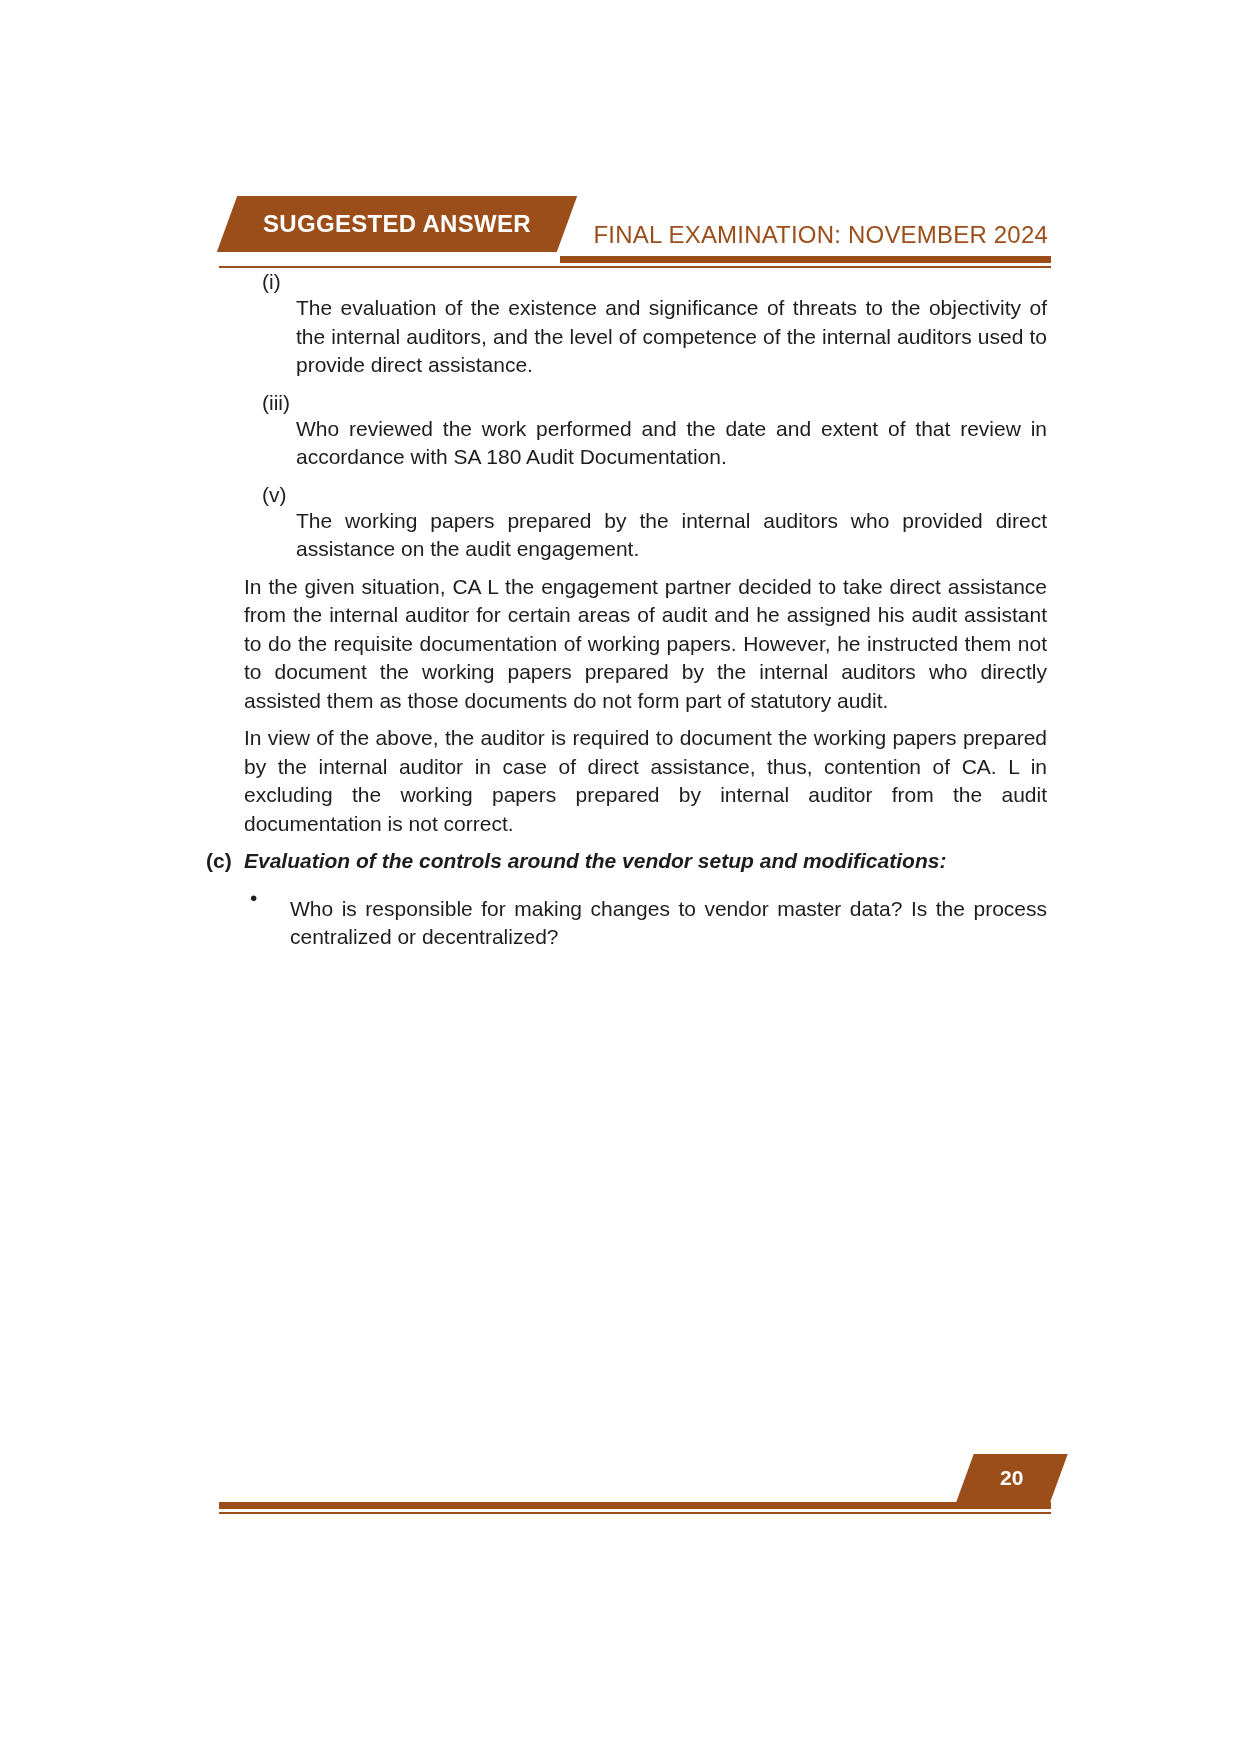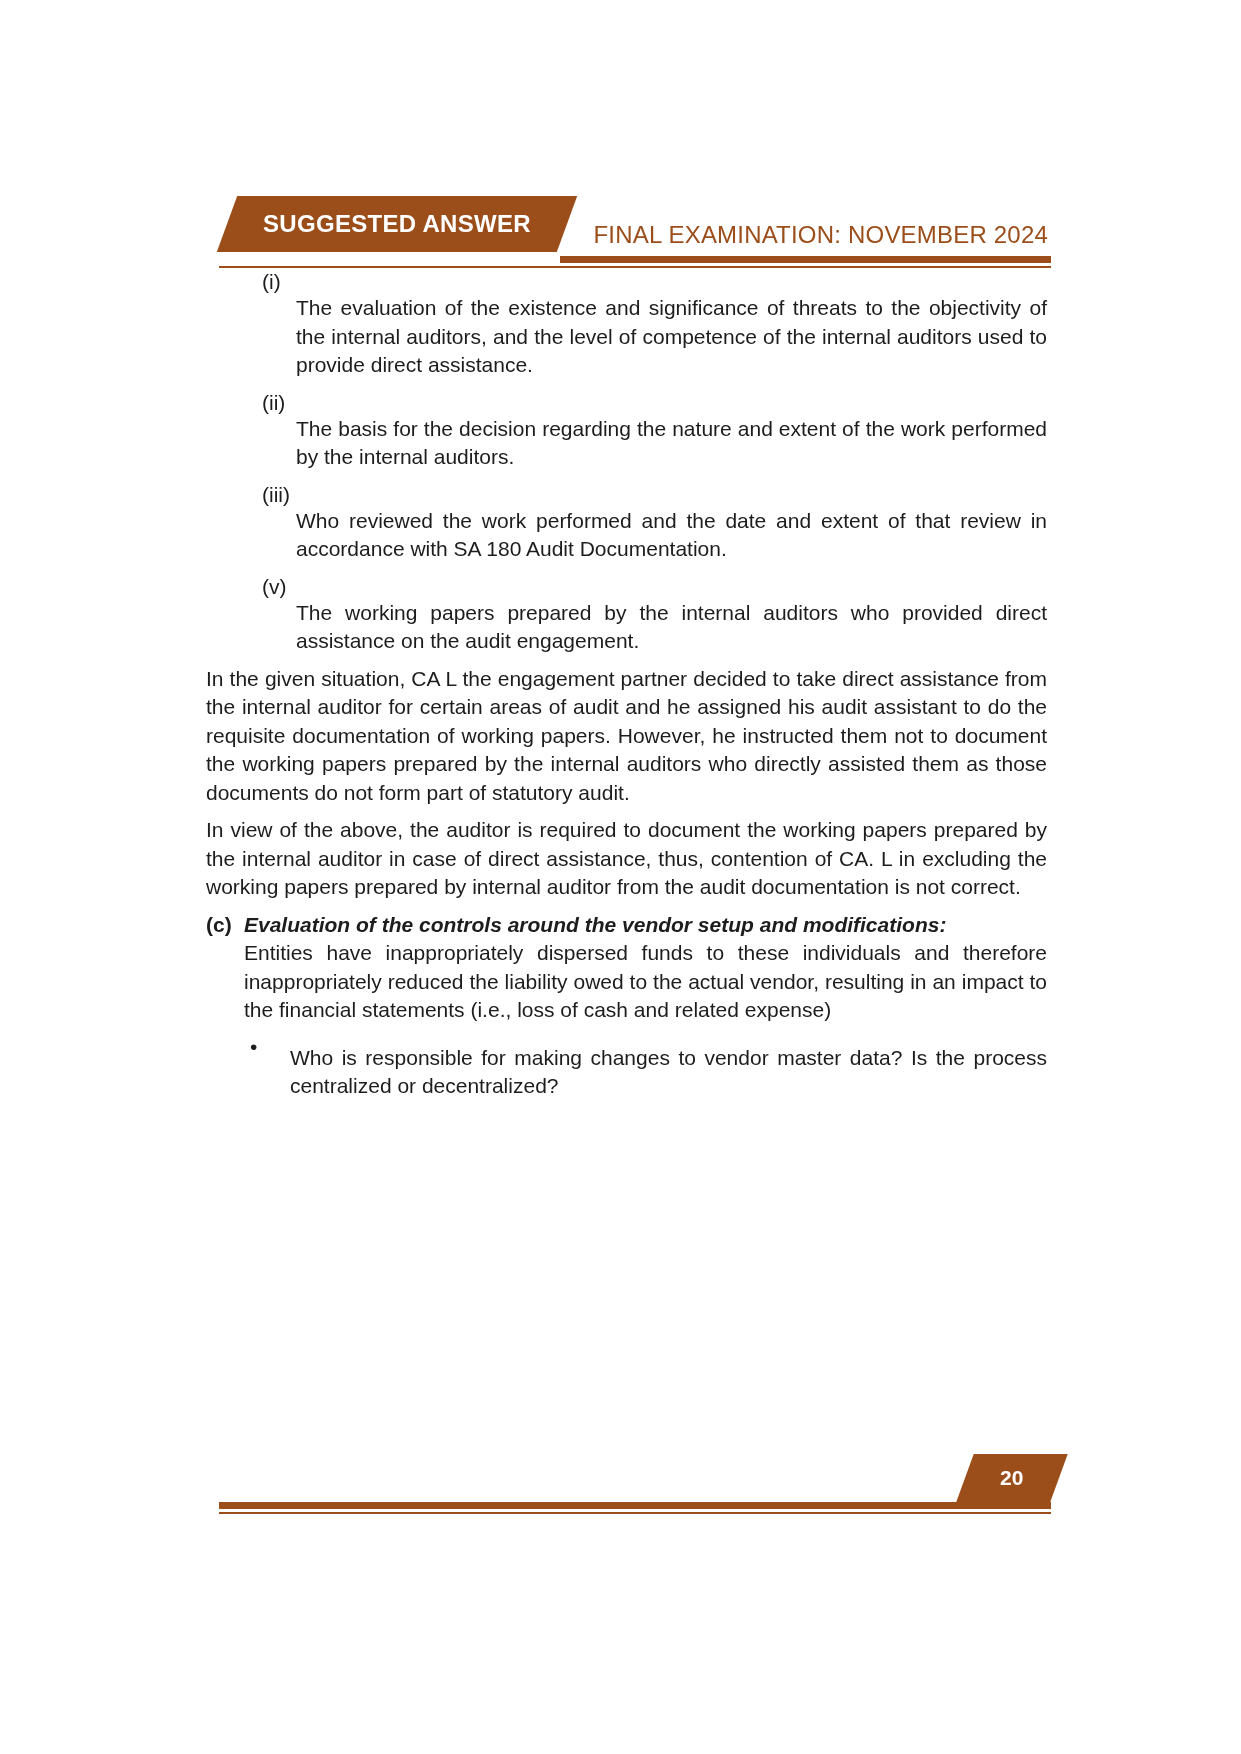--- a/index.html
+++ b/index.html
@@ -27,21 +27,21 @@
   .rule-top-thin{ position:absolute; left:219px; top:266px; width:832px; height:2px; background:var(--accent); }
 
   
   .content {
     position:absolute; left:206px; top:268px; width:841px;
     font-size:21px; line-height:28.5px;
   }
   .point { display:flex; margin-left:56px; margin-bottom:9px; }
   .point-label { width:34px; flex:none; }
   .point-text  { flex:1; text-align:justify;margin-top:26px; }
-  .para { margin-bottom:9px; text-align:justify; }
+  .para { margin-left:38px; margin-bottom:9px; text-align:justify; }
   .section-c { display:flex; margin-top:3px; }
   .c-label { width:38px; flex:none; font-weight:bold; }
   .c-body  { flex:1; }
   .c-heading { font-weight:bold;font-style:italic; }
   .c-para { text-align:justify; margin-bottom:6px; }
   .bullet-row { display:flex; margin-left:6px; margin-top:8px; }
   .bullet-marker { width:40px; flex:none; }
   .bullet-text { flex:1; text-align:justify;margin-top:11px; }
 
   
@@ -66,40 +66,35 @@
   <div class="rule-title"></div>
   <div class="rule-top-thin"></div>
 
   <div class="content">
 
     <div class="point">
       <div class="point-label">(i)</div>
       <div class="point-text">The evaluation of the existence and significance of threats to the objectivity of the internal auditors, and the level of competence of the internal auditors used to provide direct assistance.</div>
     </div>
     <div class="point">
-      <div class="point-label">(ii)</div>
-      <div class="point-text">The basis for the decision regarding the nature and extent of the work performed by the internal auditors.</div>
-    </div>
-    <div class="point">
       <div class="point-label">(iii)</div>
       <div class="point-text">Who reviewed the work performed and the date and extent of that review in accordance with SA 180 Audit Documentation.</div>
     </div>
     <div class="point">
       <div class="point-label">(v)</div>
       <div class="point-text">The working papers prepared by the internal auditors who provided direct assistance on the audit engagement.</div>
     </div>
 
     <div class="para">In the given situation, CA L the engagement partner decided to take direct assistance from the internal auditor for certain areas of audit and he assigned his audit assistant to do the requisite documentation of working papers. However, he instructed them not to document the working papers prepared by the internal auditors who directly assisted them as those documents do not form part of statutory audit.</div>
     <div class="para">In view of the above, the auditor is required to document the working papers prepared by the internal auditor in case of direct assistance, thus, contention of CA. L in excluding the working papers prepared by internal auditor from the audit documentation is not correct.</div>
 
     <div class="section-c">
       <div class="c-label">(c)</div>
       <div class="c-body">
         <div class="c-heading">Evaluation of the controls around the vendor setup and modifications:</div>
-        <div class="c-para">Entities have inappropriately dispersed funds to these individuals and therefore inappropriately reduced the liability owed to the actual vendor, resulting in an impact to the financial statements (i.e., loss of cash and related expense)</div>
         <div class="bullet-row">
           <div class="bullet-marker">•</div>
           <div class="bullet-text">Who is responsible for making changes to vendor master data? Is the process centralized or decentralized?</div>
         </div>
       </div>
     </div>
 
   </div>
 
   <div class="page-badge">

